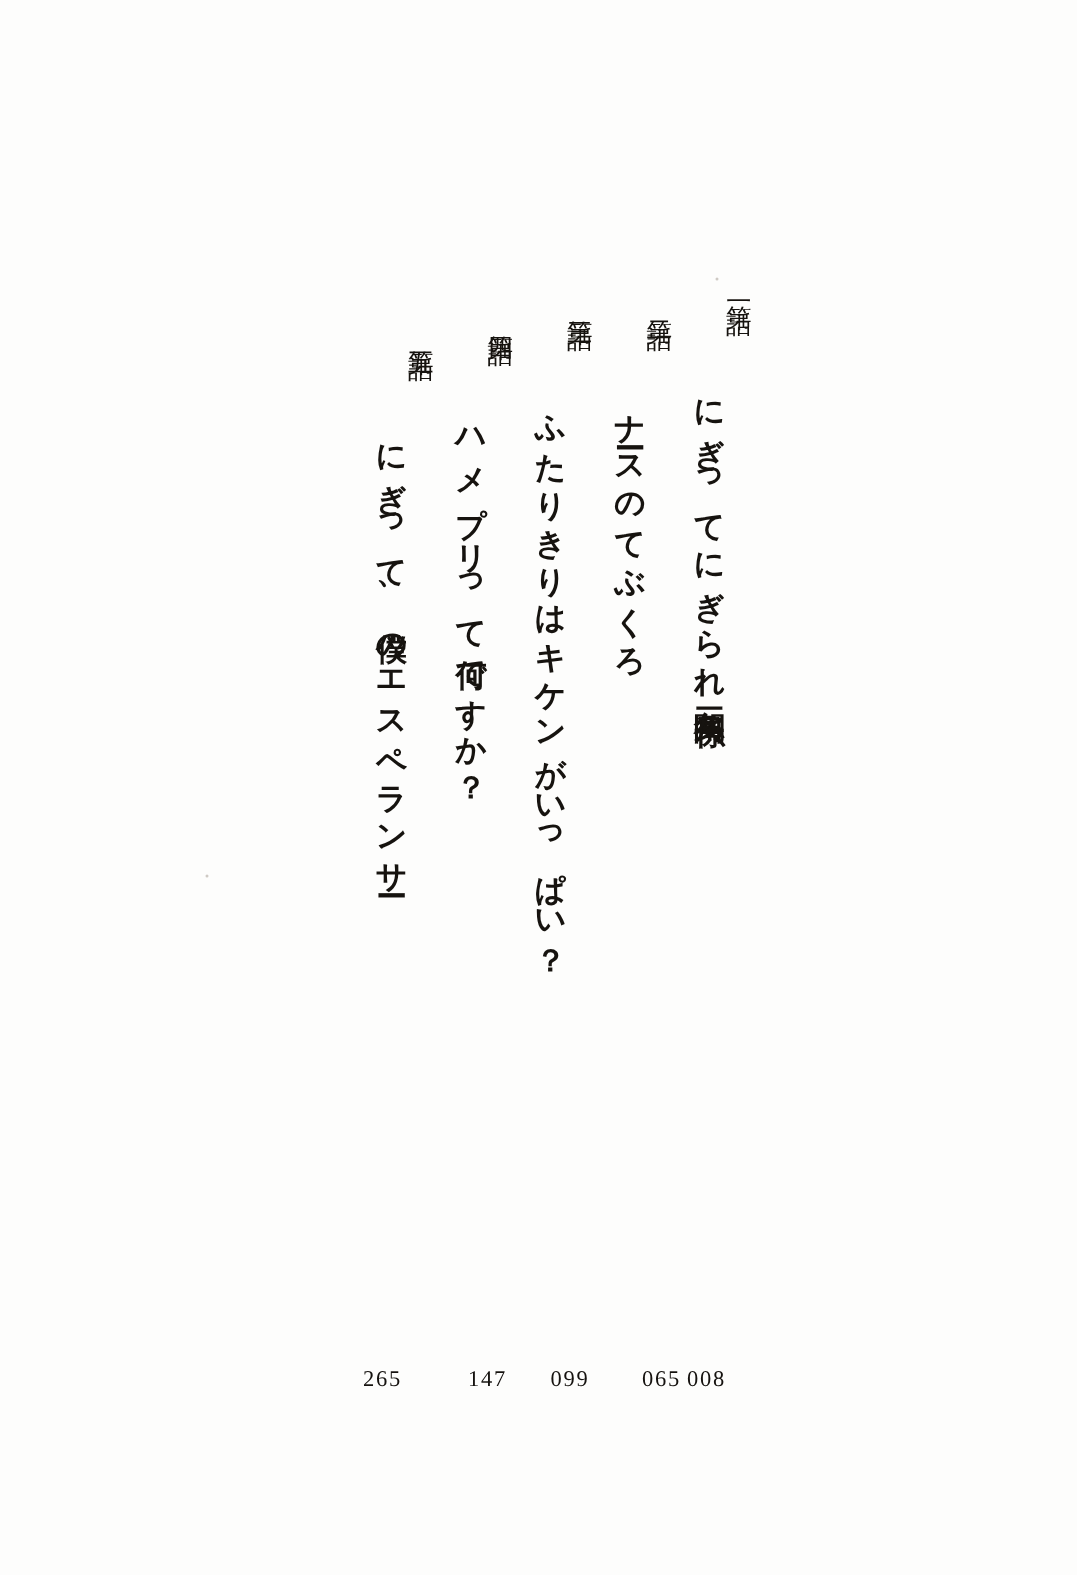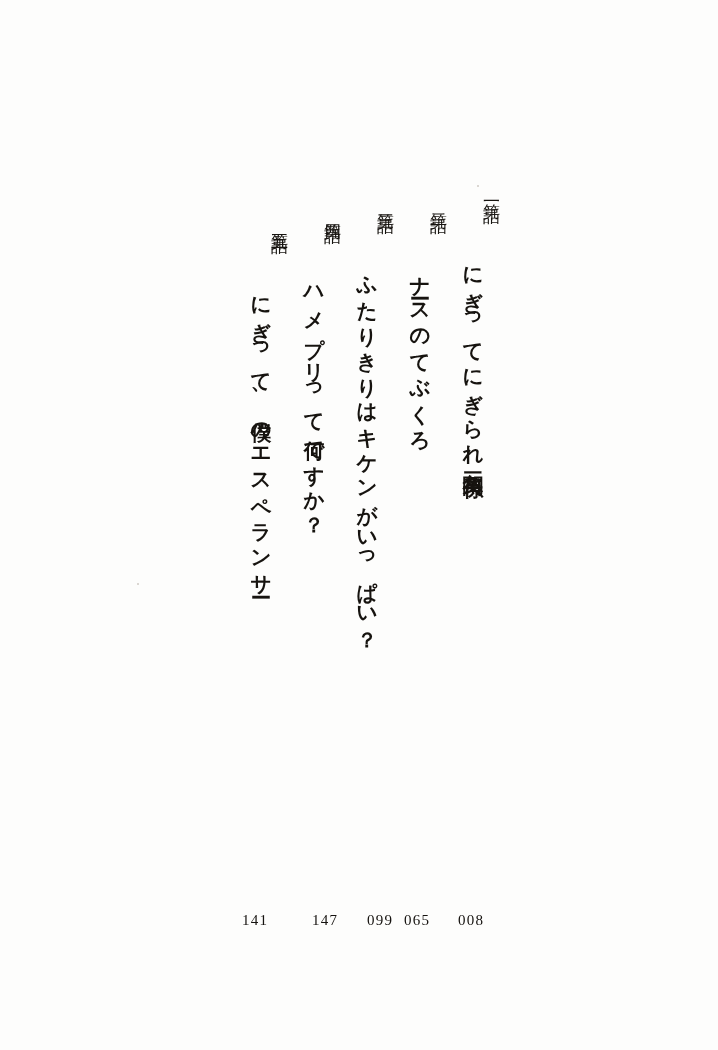--- a/index.html
+++ b/index.html
@@ -74,21 +74,21 @@
 
   .page-number {
     position: absolute;
     font-family: "Liberation Serif", "DejaVu Serif", serif;
     font-size: 15px;
     letter-spacing: 1.2px;
     color: #15120f;
   }
 
   .pn-0 { left: 458px; }
-  .pn-1 { left: 404px; }
+  .pn-1 { left: 428px; }
   .pn-2 { left: 350px; margin-left: 17px; }
   .pn-3 { left: 312px; }
   .pn-4 { left: 242px; }
 
   
   .speck {
     position: absolute;
     background: #cfcac4;
     border-radius: 50%;
   }
@@ -130,16 +130,16 @@
       <span class="toc-title">にぎって、僕のエスペランサー</span>
     </div>
 
   </div>
 
   <div id="page-numbers">
     <span class="page-number pn-0">008</span>
     <span class="page-number pn-1">065</span>
     <span class="page-number pn-2">099</span>
     <span class="page-number pn-3">147</span>
-    <span class="page-number pn-4">141</span>
+    <span class="page-number pn-4">265</span>
   </div>
 
 </div>
 
 </body></html>

